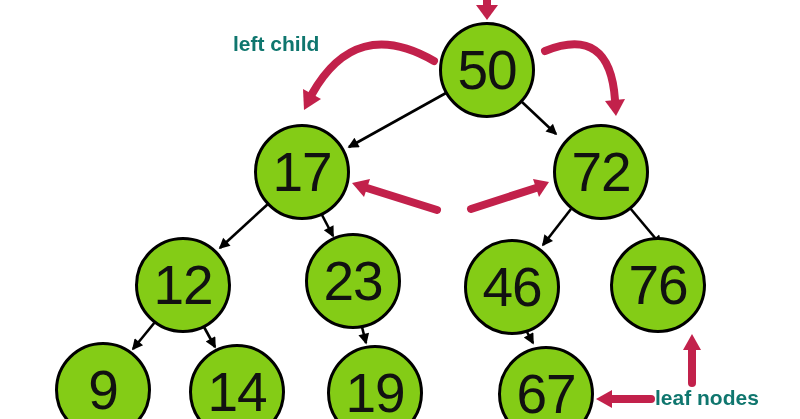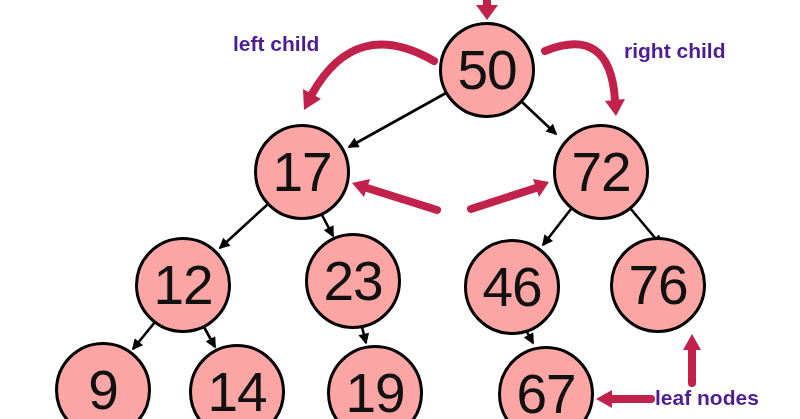--- a/index.html
+++ b/index.html
@@ -16,36 +16,36 @@
     left: 0; top: 0;
     width: 800px; height: 419px;
   }
   .node {
     position: absolute;
     width: 96px;
     height: 96px;
     box-sizing: border-box;
     border: 3px solid #000000;
     border-radius: 50%;
-    background: #fca5a5;
+    background: #84cc16;
     display: flex;
     align-items: center;
     justify-content: center;
     transform: translate(-50%, -50%);
     font-family: "Liberation Sans", sans-serif;
     font-size: 55px;
     color: #111111;
     letter-spacing: -1px;
   }
   .annotation-label {
     position: absolute;
     font-family: "Liberation Sans", sans-serif;
     font-weight: bold;
     font-size: 21px;
-    color: #4c1d95;
+    color: #0f766e;
     white-space: nowrap;
   }
 </style>
 </head>
 <body>
 
 <div class="stage">
 
   <svg class="edges-layer" width="800" height="419" viewBox="0 0 800 419" xmlns="http://www.w3.org/2000/svg">
     <defs>
@@ -93,16 +93,15 @@
   <div class="node" style="left:183px; top:285px;">12</div>
   <div class="node" style="left:353px; top:281px;">23</div>
   <div class="node" style="left:512px; top:287px;">46</div>
   <div class="node" style="left:658px; top:285px;">76</div>
   <div class="node" style="left:103px; top:390px;">9</div>
   <div class="node" style="left:237px; top:392px;">14</div>
   <div class="node" style="left:375px; top:393px;">19</div>
   <div class="node" style="left:546px; top:394px;">67</div>
 
   <div class="annotation-label" style="left:233px; top:32px;">left child</div>
-  <div class="annotation-label" style="left:624px; top:39px;">right child</div>
   <div class="annotation-label" style="left:655px; top:386px;">leaf nodes</div>
 
 </div>
 
 </body></html>

